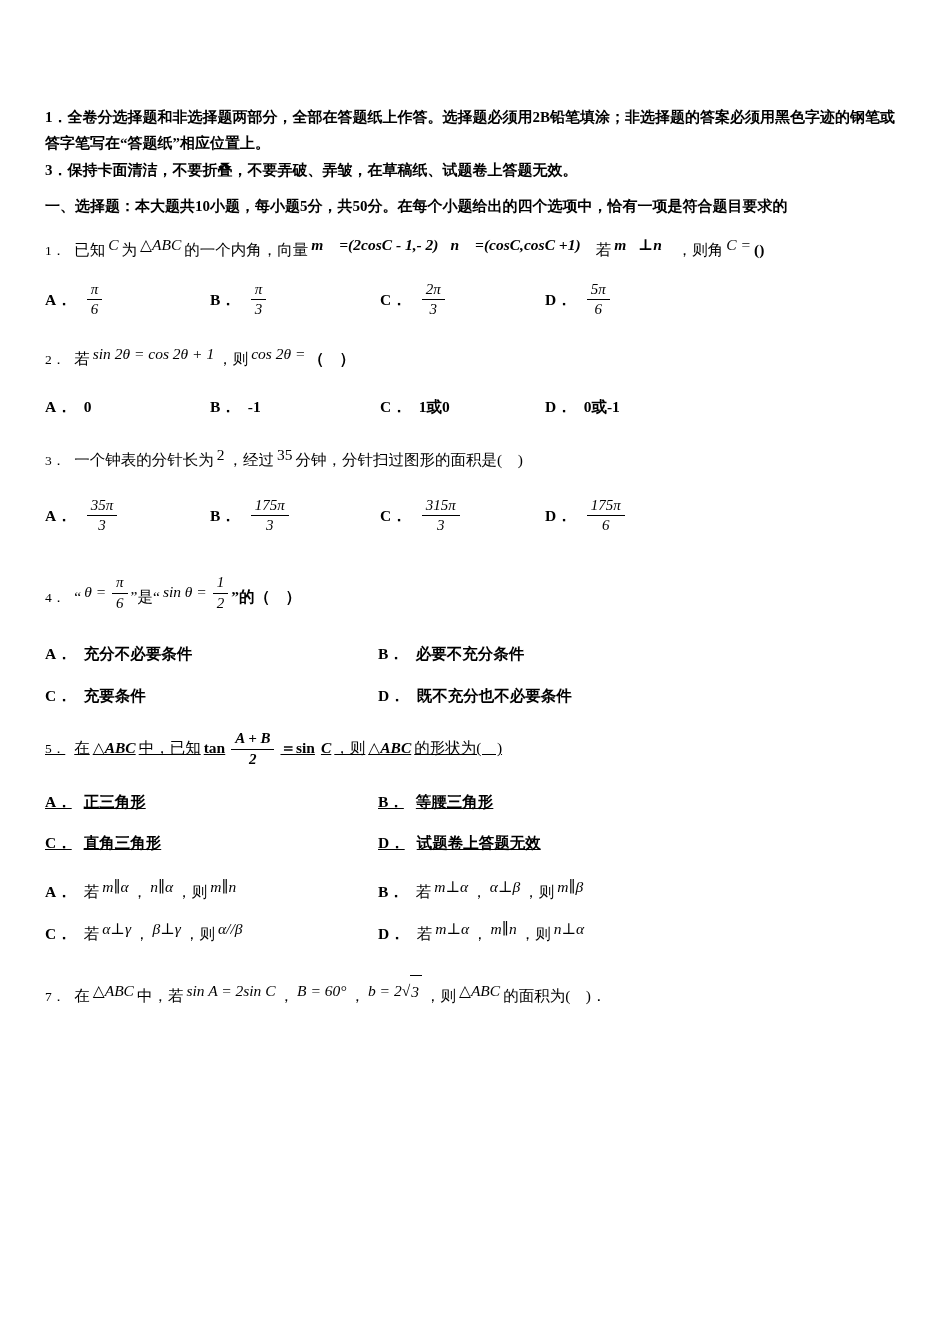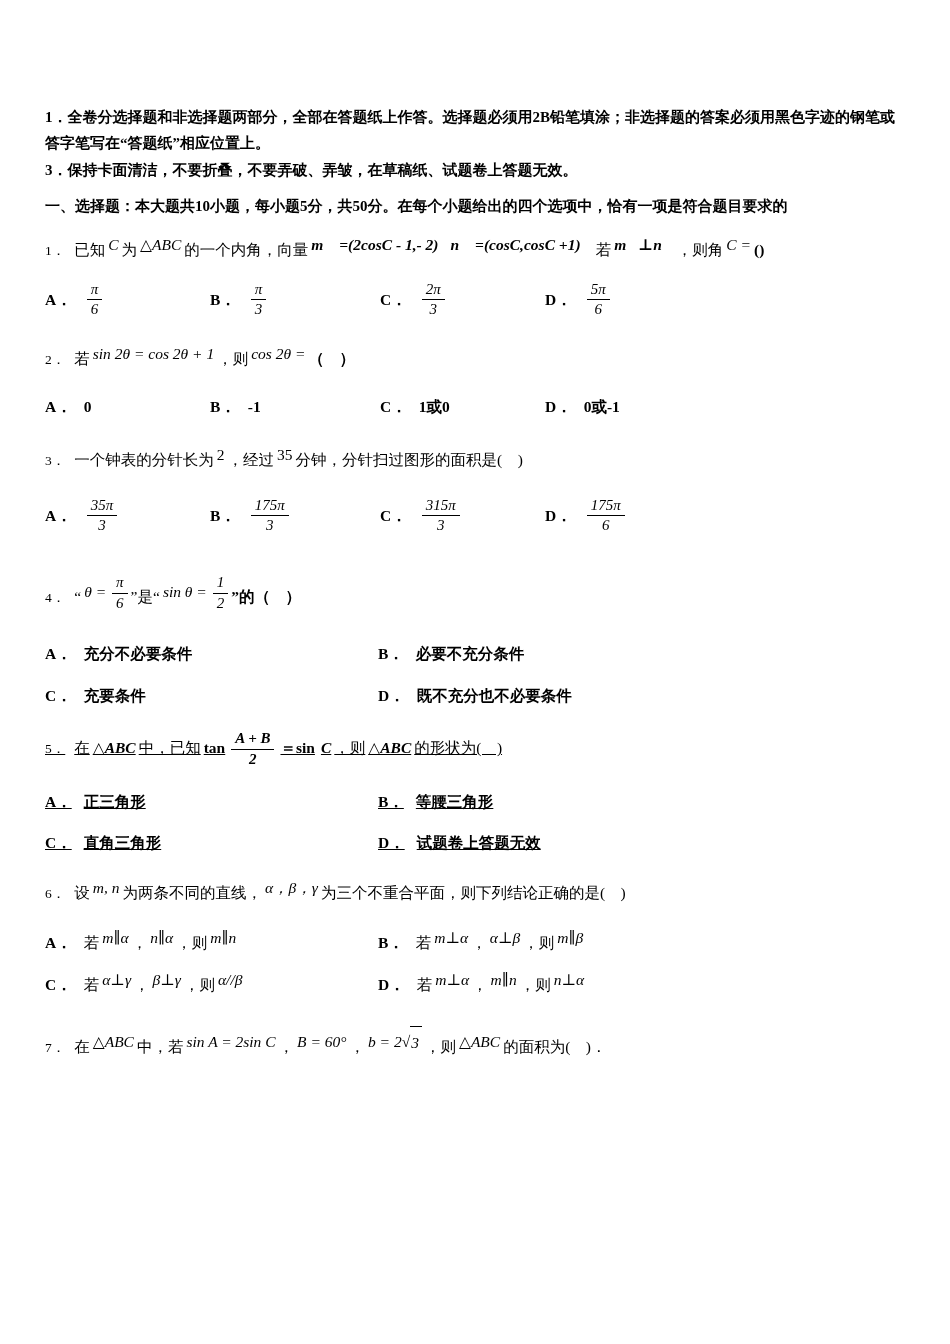--- a/index.html
+++ b/index.html
@@ -203,23 +203,20 @@
         <span class="opt-text">直角三角形</span>
       </div>
       <div class="opt">
         <span class="opt-label">D．</span>
         <span class="opt-text">试题卷上答题无效</span>
       </div>
     </div>
   </div>
 
   <div class="question q6">
-    <p class="stem">
-      <span class="qnum">6．</span><span class="zh">设</span><span class="math rm">m, n</span><span class="zh">为两条不同的直线，</span><span class="math rm">α，β，γ</span><span class="zh">为三个不重合平面，则下列结论正确的是(　)</span>
-    </p>
     <div class="opt-row two">
       <div class="opt">
         <span class="opt-label">A．</span>
         <span class="zh">若</span>
         <span class="math rm">m∥α</span>
         <span class="zh">，</span>
         <span class="math rm">n∥α</span>
         <span class="zh">，则</span>
         <span class="math rm">m∥n</span>
       </div>

